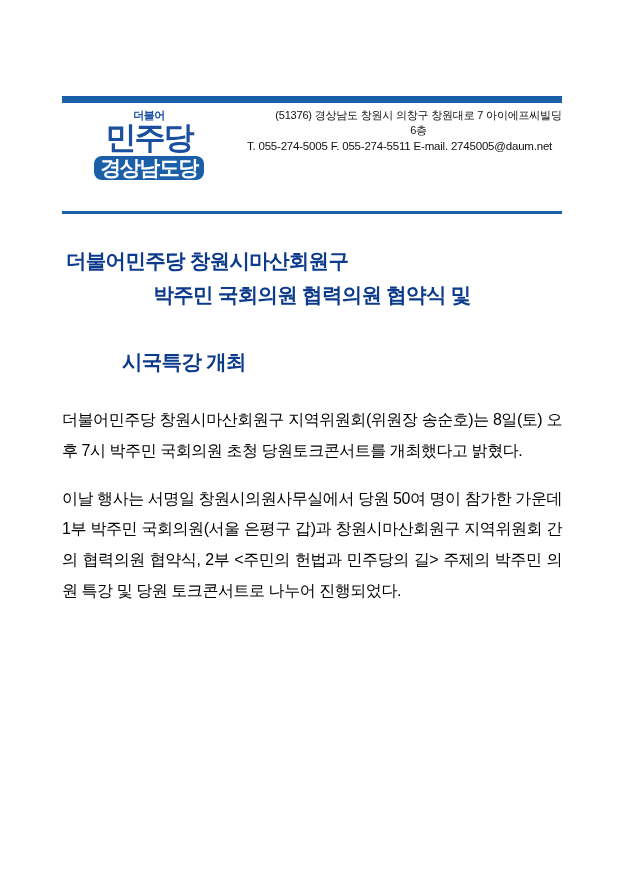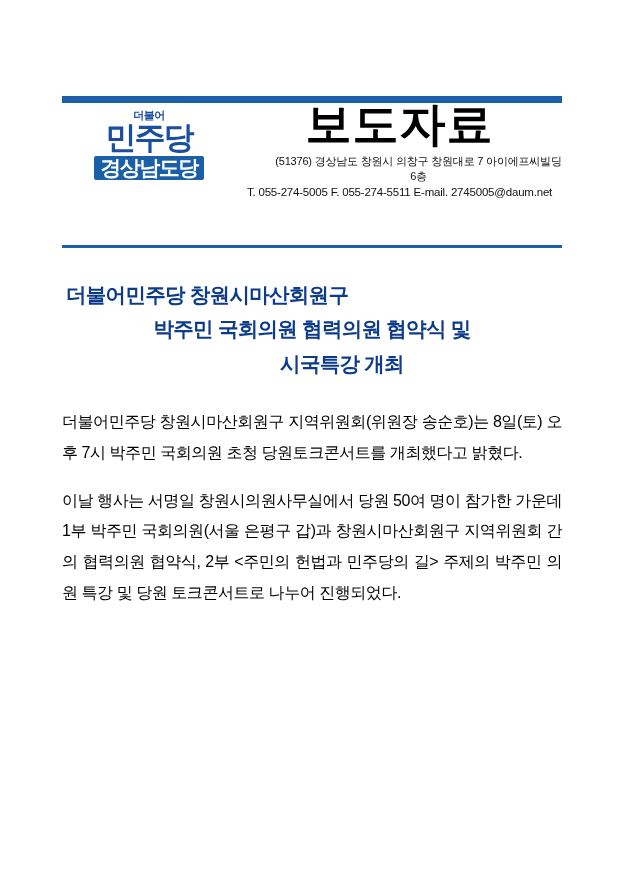--- a/index.html
+++ b/index.html
@@ -19,21 +19,21 @@
     width: 624px;
     height: 880px;
     box-sizing: border-box;
     padding: 0 62px;
   }
 
   
   .header {
     position: relative;
     margin-top: 96px;
-    height: 152px;
+    height: 118px;
   }
   .header-rule-top {
     position: absolute;
     left: 0;
     right: 0;
     top: 0;
     height: 7px;
     background: #1a5fa8;
   }
   .header-rule-bottom {
@@ -67,21 +67,21 @@
   }
   .logo-sub {
     display: inline-block;
     margin-top: 3px;
     background: #1a5fa8;
     color: #ffffff;
     font-size: 21px;
     font-weight: bold;
     letter-spacing: -1.5px;
     padding: 1px 6px 2px 6px;
-    border-radius: 2px;
+    border-radius: 8px;
   }
   .header-right {
     position: absolute;
     left: 175px;
     right: 0;
     top: 6px;
     text-align: center;
   }
   .site-url {
     text-align: right;
@@ -117,21 +117,21 @@
   .title-block {
     margin-top: 30px;
     color: #0d3b8c;
     font-weight: bold;
     font-size: 20.5px;
     line-height: 1.68;
     letter-spacing: -0.7px;
   }
   .title-line-1 { text-align: left; padding-left: 4px; }
   .title-line-2 { text-align: center; }
-  .title-line-3 { text-align: center; padding-left: 60px; }
+  .title-line-3 { padding-left: 60px; margin-top: 32px; }
 
   
   .body-block {
     margin-top: 26px;
   }
   .para {
     font-size: 16px;
     line-height: 1.92;
     letter-spacing: -0.45px;
     text-align: justify;
@@ -147,21 +147,20 @@
   <div class="header">
     <div class="header-rule-top"></div>
 
     <div class="logo-block">
       <div class="logo-pre">더불어</div>
       <div class="logo-main">민주당</div>
       <div class="logo-sub">경상남도당</div>
     </div>
 
     <div class="header-right">
-      <div class="doc-title">보도자료</div>
       <div class="addr-line">(51376) 경상남도  창원시  의창구  창원대로 7  아이에프씨빌딩 6층</div>
       <div class="contact-line">T. 055-274-5005  F. 055-274-5511  E-mail. 2745005@daum.net</div>
     </div>
 
     <div class="header-rule-bottom"></div>
   </div>
 
   <div class="title-block">
     <div class="title-line-1">더불어민주당 창원시마산회원구</div>
     <div class="title-line-2">박주민 국회의원 협력의원 협약식 및</div>

